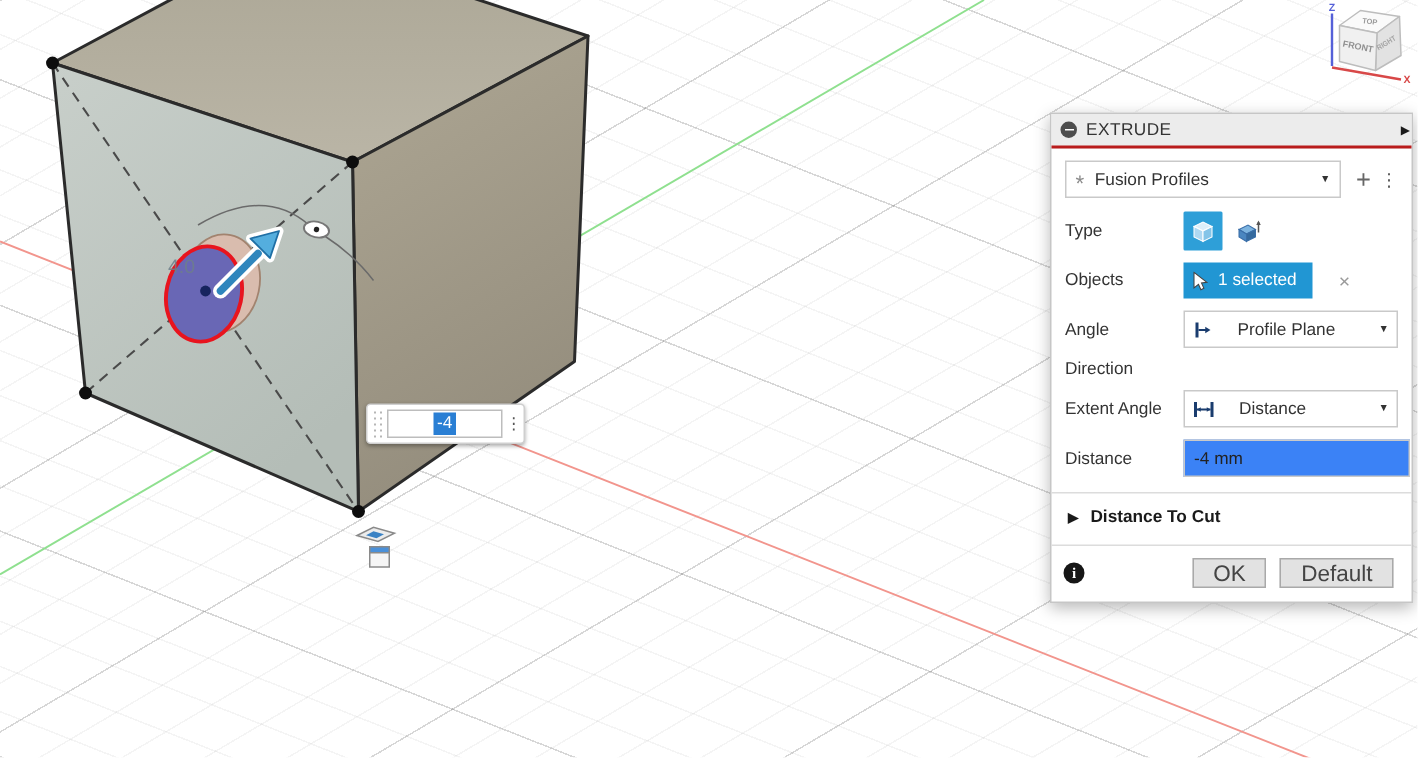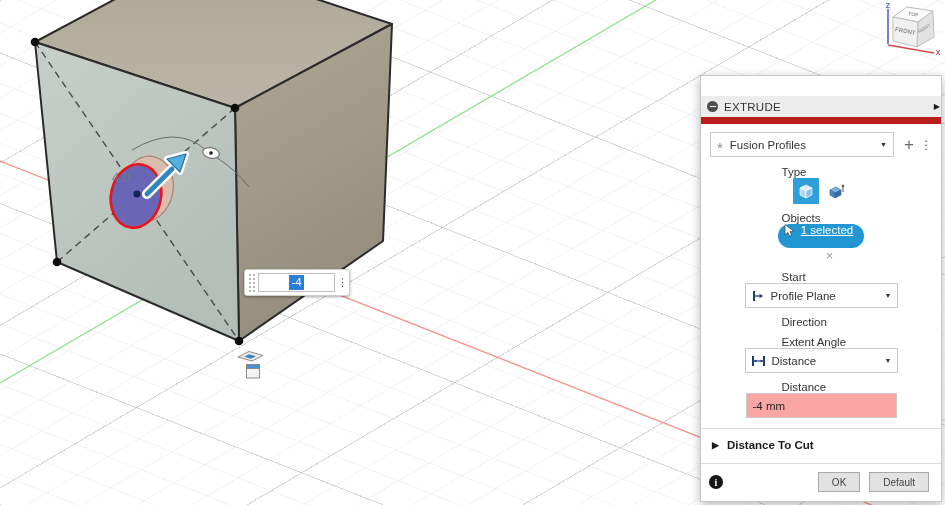--- a/index.html
+++ b/index.html
@@ -27,58 +27,58 @@
     background-size:4px 4px;cursor:grab;}
   .field{flex:1;height:17px;border:1px solid #bdbdbd;background:#fff;
     display:flex;align-items:center;justify-content:center;margin:0 1px;}
   .sel-text{background:#2a7fd4;color:#fff;font-size:11.5px;padding:0 2px;line-height:15px;}
   .kebab-mini{width:13px;text-align:center;color:#555;font-size:11px;cursor:pointer;}
 
   
   .panel{position:absolute;left:700px;top:75px;width:240px;z-index:6;
     background:#fff;border:1px solid #c6c6c6;box-shadow:0 3px 10px rgba(0,0,0,.28);
     color:#333;font-size:11.5px;}
-  .panel-header{height:21px;background:#ececec;border-bottom:7px solid #b91c1c;
-    display:flex;align-items:center;padding:0 6px;position:relative;cursor:move;margin-top:20px;}
+  .panel-header{height:21px;background:#ececec;border-bottom:2px solid #b91c1c;
+    display:flex;align-items:center;padding:0 6px;position:relative;cursor:move;}
   .collapse-icon{width:11px;height:11px;border-radius:50%;background:#4d4d4d;position:relative;margin-right:6px;flex:none;cursor:pointer;}
   .collapse-icon::after{content:"";position:absolute;left:2.5px;right:2.5px;top:4.8px;height:1.6px;background:#fff;}
   .panel-title{letter-spacing:.3px;color:#333;}
   .header-arrow{position:absolute;right:1px;top:6px;font-size:8px;color:#1a1a1a;cursor:pointer;}
   .panel-body{padding:8px 9px 4px 9px;}
   .preset-row{display:flex;align-items:center;margin-bottom:9px;}
   .preset-select{width:170px;height:23px;border:1px solid #c9c9c9;background:#fff;
     display:flex;align-items:center;gap:7px;padding:0 6px;cursor:pointer;flex:none;}
   .star-icon{color:#8b8b8b;font-size:15px;line-height:10px;position:relative;top:3px;}
   .caret{margin-left:auto;font-size:7px;color:#333;}
   .plus-button{width:22px;text-align:center;font-size:17px;color:#666;cursor:pointer;margin-left:6px;}
   .kebab{width:14px;text-align:center;color:#555;font-size:12px;cursor:pointer;margin-left:2px;}
-  .row{display:flex;align-items:center;margin:8px 0;flex-direction:column;}
+  .row{display:flex;align-items:center;margin:8px 0;}
   .row-label{width:79px;flex:none;color:#333;}
   .select{width:141px;height:23px;border:1px solid #c9c9c9;background:#fff;
-    display:flex;align-items:center;gap:6px;padding:0 5px;cursor:pointer;box-sizing:content-box;}
+    display:flex;align-items:center;gap:16px;padding:0 5px;cursor:pointer;box-sizing:content-box;}
   .select .caret{font-size:7px;}
-  .text-input{width:151px;height:25px;border:1px solid #c9c9c9;background:#fca5a5;
+  .text-input{width:151px;height:25px;border:1px solid #c9c9c9;background:#3b82f6;
     font:11.5px "Liberation Sans",sans-serif;color:#222;padding:0 6px;box-sizing:border-box;}
   .type-buttons{display:flex;gap:5px;}
   .type-btn{width:26px;height:26px;display:flex;align-items:center;justify-content:center;cursor:pointer;border-radius:1px;}
   .type-btn.selected{background:#2e9fd8;}
-  .profiles-chip{background:#2196d3;color:#fff;height:24px;display:flex;
-    gap:6px;padding:0 11px 0 6px;cursor:pointer;border-radius:12px;text-decoration:underline;}
+  .profiles-chip{background:#2196d3;color:#fff;height:24px;display:flex;align-items:center;
+    gap:6px;padding:0 11px 0 6px;cursor:pointer;border-radius:0;}
   .clear-x{color:#999;font-size:13px;margin-left:17px;cursor:pointer;}
   .divider{height:1px;background:#dcdcdc;margin:10px -9px;}
   .section-row{display:flex;align-items:center;gap:8px;font-weight:bold;color:#1a1a1a;
     margin:6px 0 8px 2px;cursor:pointer;}
   .tri{font-size:9px;color:#1a1a1a;}
   .panel-footer{border-top:1px solid #dcdcdc;display:flex;align-items:center;
     padding:8px 3px 9px 8px;}
   .info-icon{width:14px;height:14px;border-radius:50%;background:#161616;color:#fff;
     display:flex;align-items:center;justify-content:center;
     font:bold 10px "Liberation Serif",serif;cursor:pointer;}
   .spacer{flex:1;}
-  .btn{background:#e2e2e2;border:1px solid #a9a9a9;color:#444;font-size:10px;
+  .btn{background:#e2e2e2;border:1px solid #a9a9a9;color:#444;font-size:15px;
     height:20px;padding:0 13px;margin-right:9px;cursor:pointer;font-family:"Liberation Sans",sans-serif;}
 </style>
 </head>
 <body>
 
 <div class="canvas">
 
   <svg id="scene" width="945" height="505" viewBox="0 0 945 505">
     <defs>
       <linearGradient id="frontGrad" x1="0" y1="0" x2="0.6" y2="1">
@@ -223,21 +223,21 @@
       <div class="profiles-chip">
         <svg width="11" height="13" viewBox="0 0 11 13">
           <polygon points="1,0.5 1,11 4,8.5 5.6,12.2 7.6,11.2 6,7.6 9.6,7.2" fill="#fff" stroke="#444" stroke-width="0.7"></polygon>
         </svg>
         <span>1 selected</span>
       </div>
       <span class="clear-x">×</span>
     </div>
 
     <div class="row">
-      <span class="row-label">Start</span>
+      <span class="row-label">Angle</span>
       <div class="select">
         <svg width="14" height="14" viewBox="0 0 14 14">
           <line x1="3" y1="2" x2="3" y2="12" stroke="#1a3c6e" stroke-width="2"></line>
           <line x1="4" y1="7" x2="10" y2="7" stroke="#1a3c6e" stroke-width="1.3"></line>
           <polygon points="12,7 8.5,4.8 8.5,9.2" fill="#1a3c6e"></polygon>
         </svg>
         <span>Profile Plane</span>
         <span class="caret">▼</span>
       </div>
     </div>

